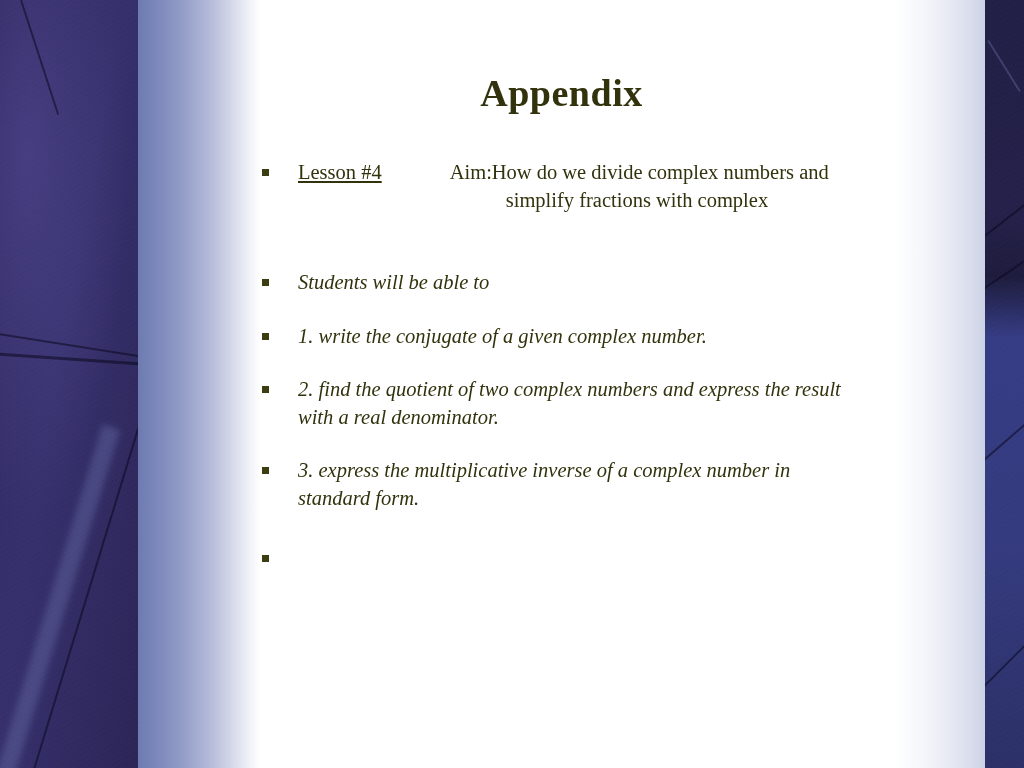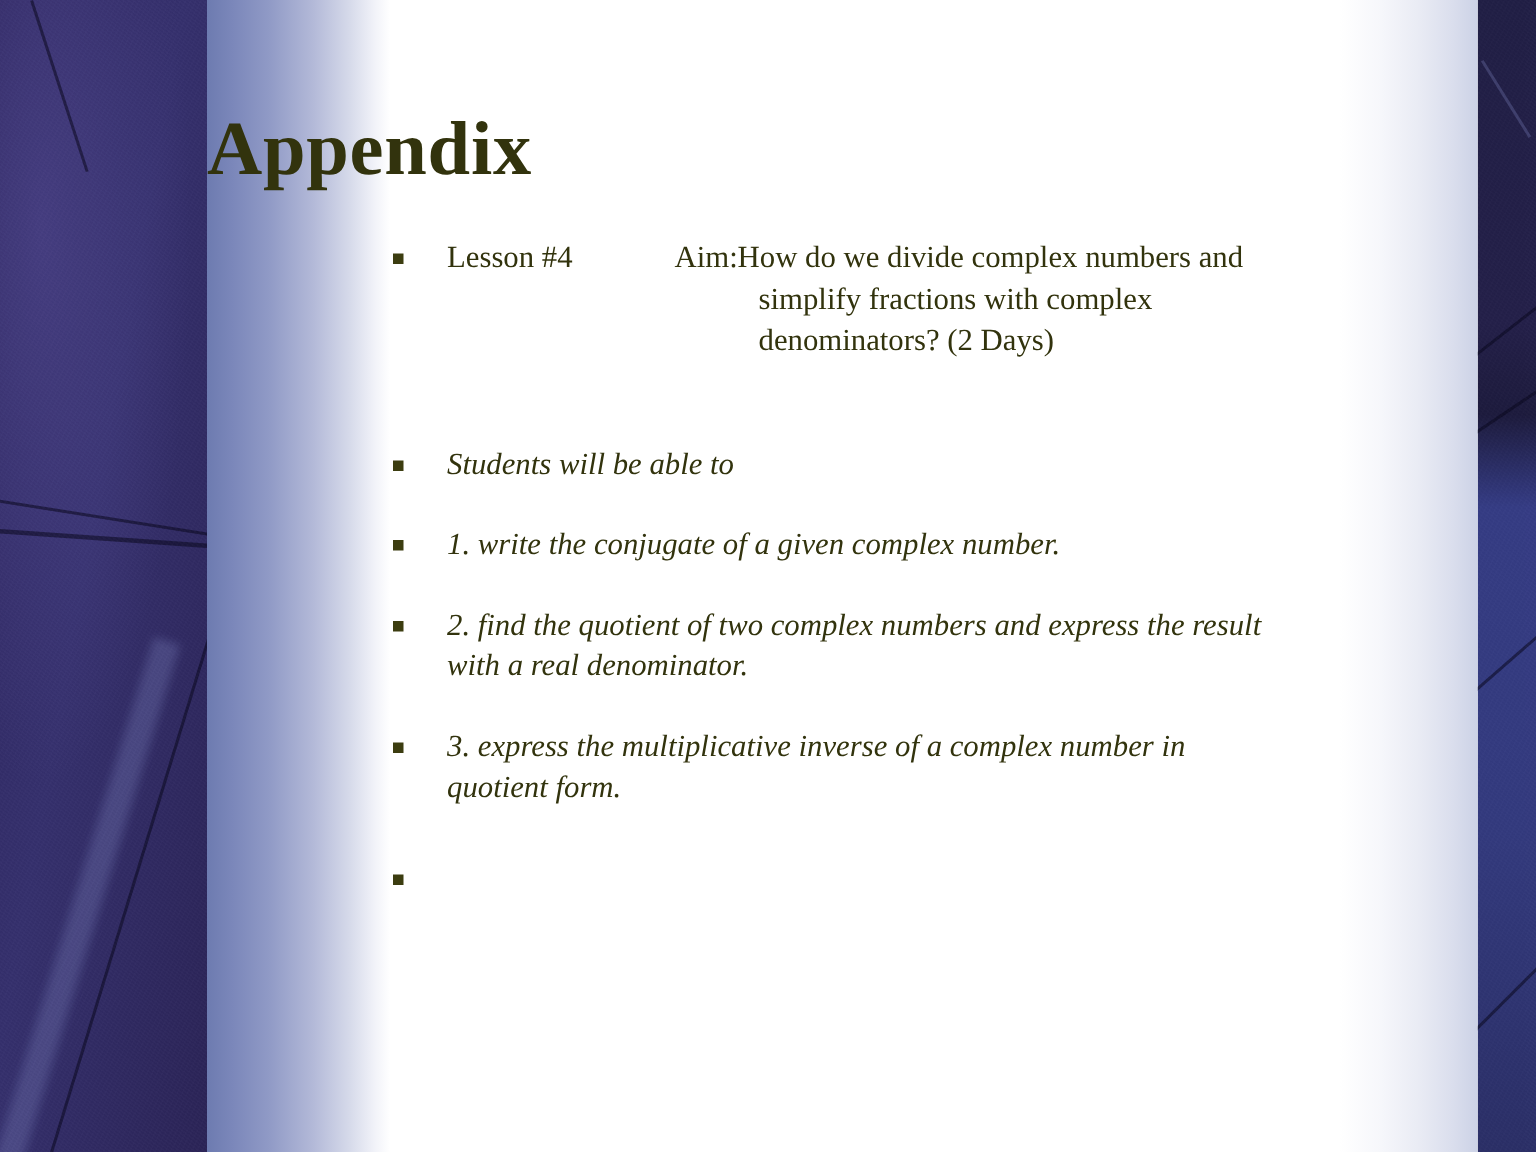--- a/index.html
+++ b/index.html
@@ -95,23 +95,24 @@
     position: absolute;
     top: 0; left: 138px;
     width: 847px; height: 768px;
   }
 
   #title {
     position: absolute;
     top: 74px;
     left: 0;
     width: 847px;
+    text-align: center;
     font-family: "Liberation Serif", "DejaVu Serif", serif;
     font-weight: bold;
-    font-size: 51px;
+    font-size: 38px;
     line-height: 1.05;
     color: #32330d;
     letter-spacing: 0.5px;
   }
 
   #body-list {
     position: absolute;
     top: 159px;
     left: 124px;
     width: 700px;
@@ -132,20 +133,21 @@
     width: 7px;
     height: 7px;
     background: #3c3d10;
   }
 
   .bullet-text { display: block; font-style: italic; }
 
   
   .lesson-line { display: block; white-space: nowrap; }
   .lesson-label {
+    text-decoration: underline;
     text-underline-offset: 2px;
   }
   .tab-gap { display: inline-block; width: 68px; }
   .aim-block {
     display: inline-block;
     vertical-align: top;
     white-space: normal;
     width: 420px;
   }
   .aim-label { display: inline-block; width: 42px; }
@@ -187,21 +189,21 @@
 
   <div id="content">
 
     <div id="title">Appendix</div>
 
     <div id="body-list">
 
       <div class="bullet-row">
         <span class="marker"></span>
         <span class="lesson-line">
-          <span class="lesson-label">Lesson #4</span><span class="tab-gap"></span><span class="aim-block"><span class="aim-label">Aim:</span><span>How do we divide complex numbers and</span><span class="aim-cont">simplify fractions with complex</span><span class="aim-cont">denominators? (2 Days)</span></span>
+          <span class="lesson-label">Lesson #4</span><span class="tab-gap"></span><span class="aim-block"><span class="aim-label">Aim:</span><span>How do we divide complex numbers and</span><span class="aim-cont">simplify fractions with complex</span></span>
         </span>
       </div>
 
       <div class="gap-lg"></div>
 
       <div class="bullet-row">
         <span class="marker"></span>
         <span class="bullet-text">Students will be able to</span>
       </div>
 
@@ -218,21 +220,21 @@
         <span class="marker"></span>
         <span class="bullet-text">2.  find the quotient of two complex numbers and express the result</span>
         <span class="bullet-text">with a real denominator.</span>
       </div>
 
       <div class="gap-sm"></div>
 
       <div class="bullet-row">
         <span class="marker"></span>
         <span class="bullet-text">3.  express the multiplicative inverse of a complex number in</span>
-        <span class="bullet-text">quotient form.</span>
+        <span class="bullet-text">standard form.</span>
       </div>
 
       <div class="gap-sm"></div>
 
       <div class="bullet-row wide-leading">
         <span class="marker" style="top:17px;"></span>
       </div>
 
     </div>
   </div>

